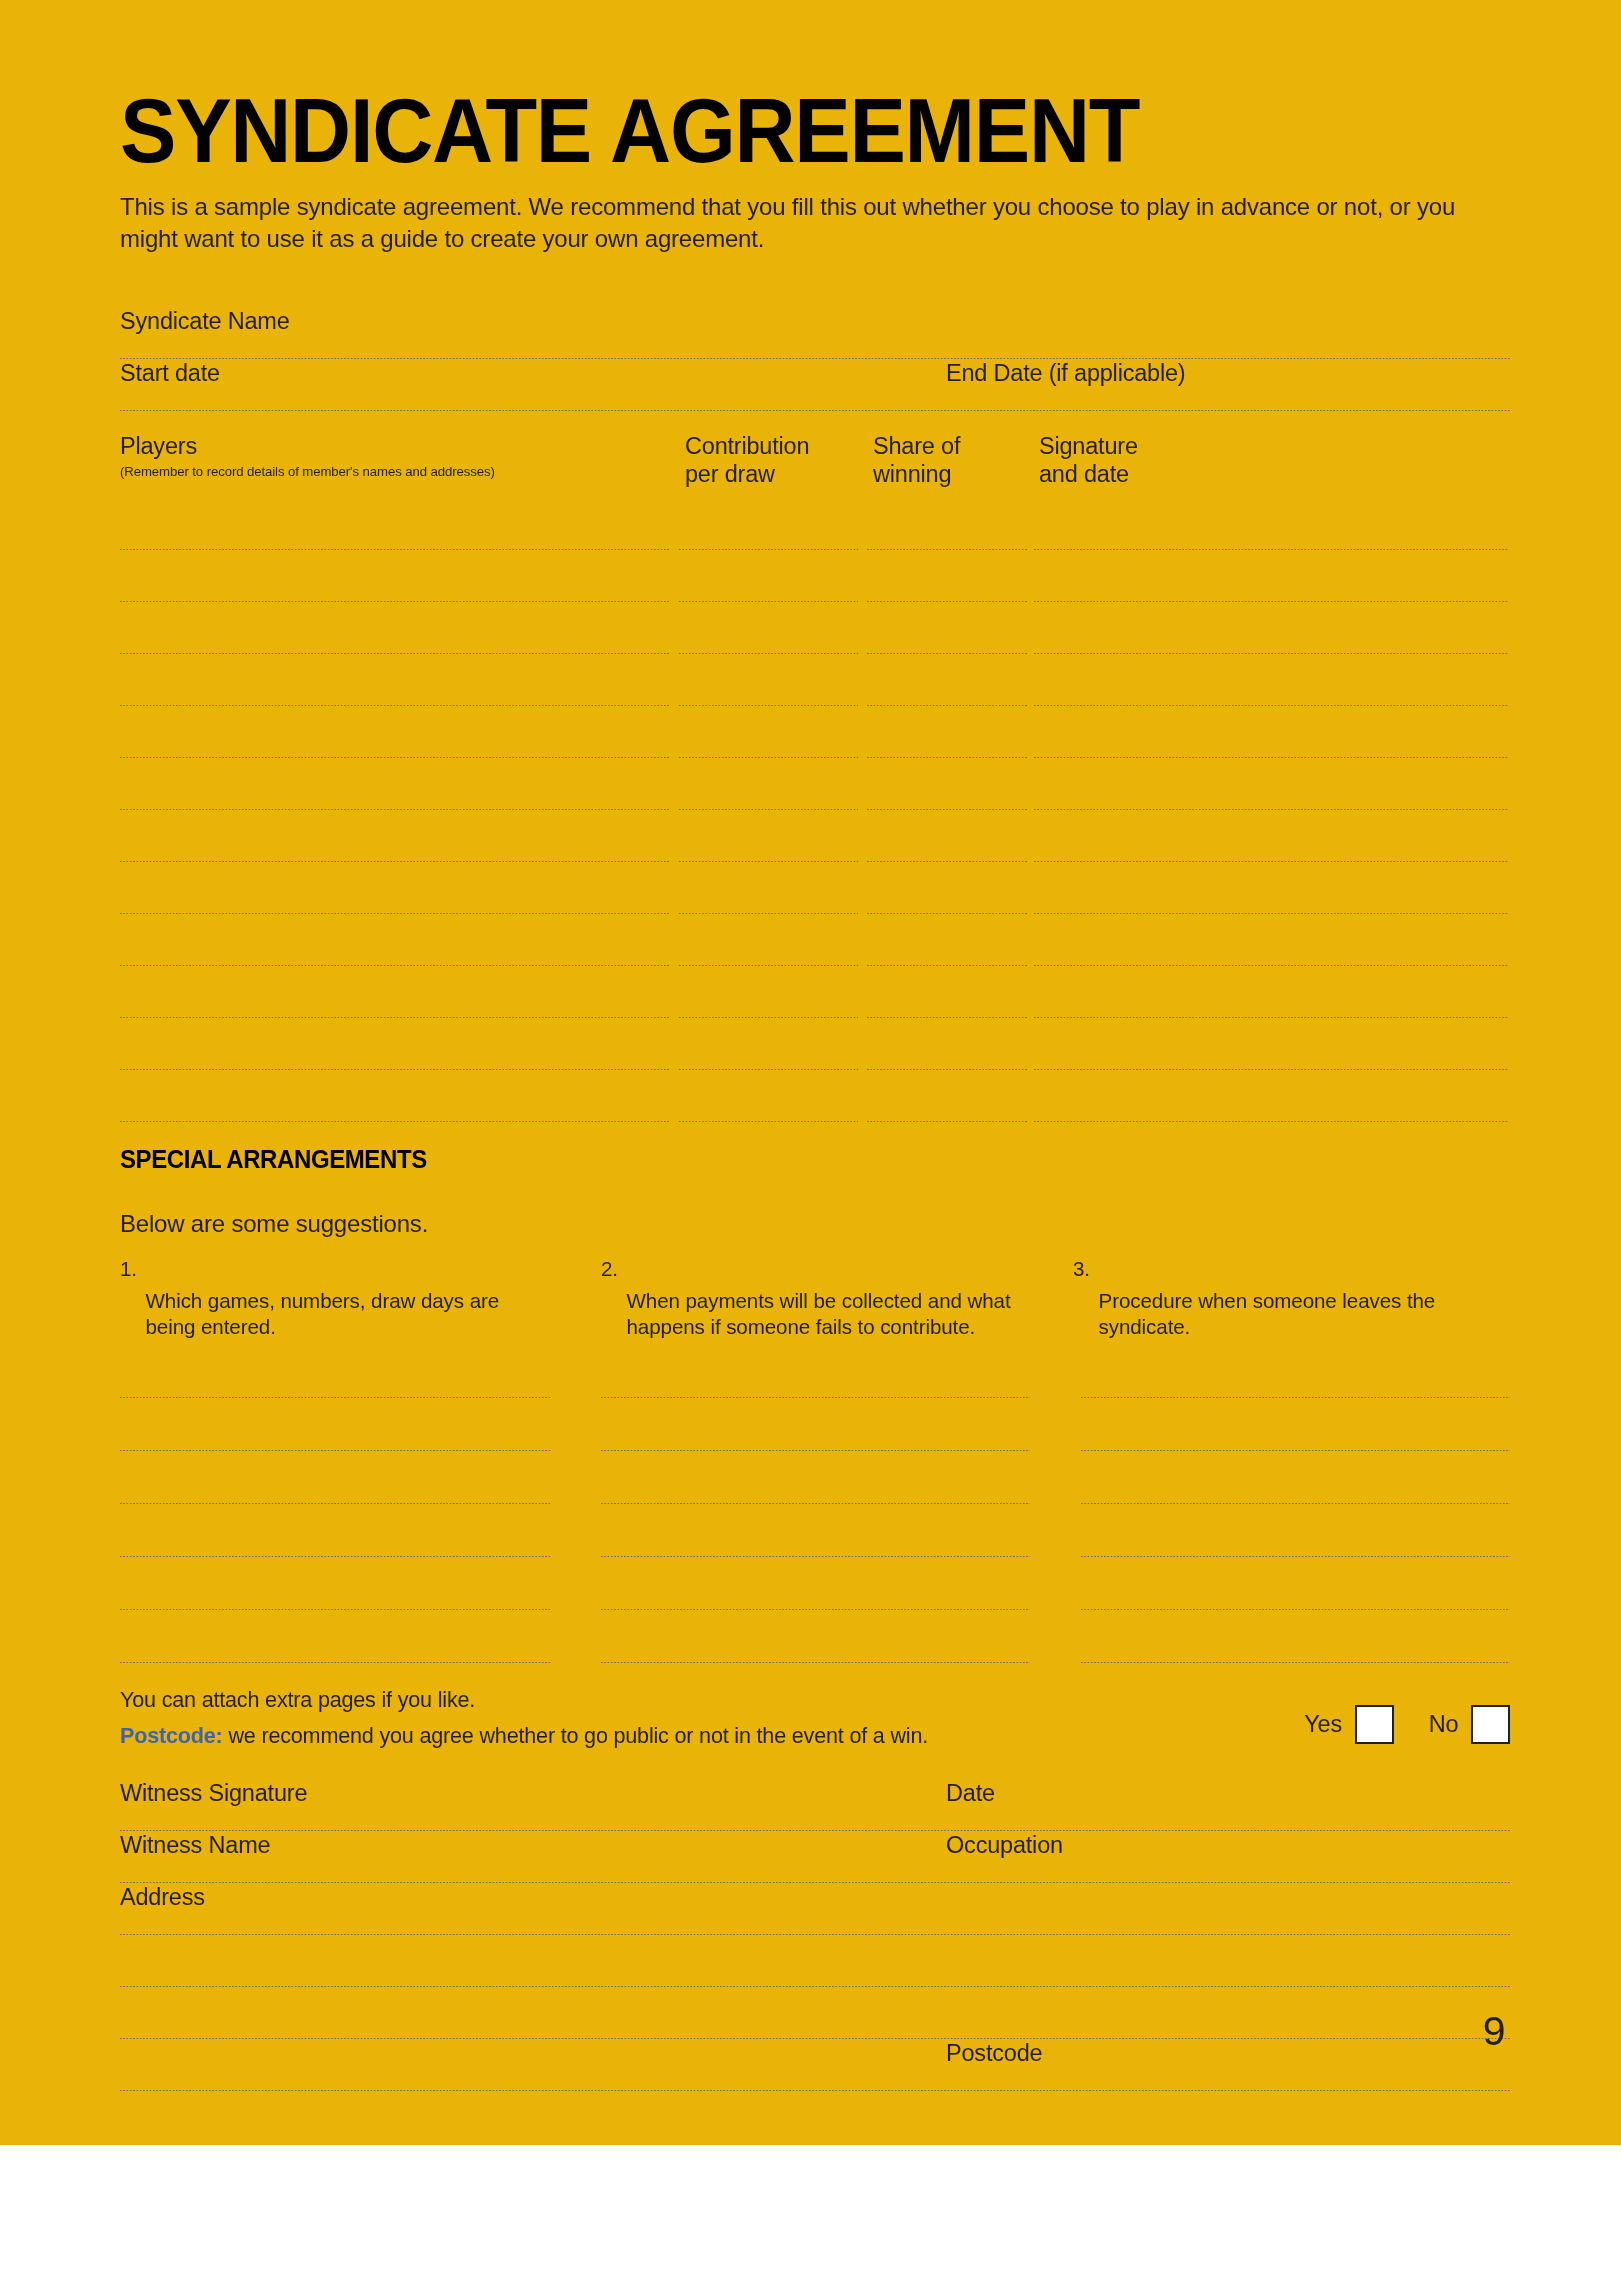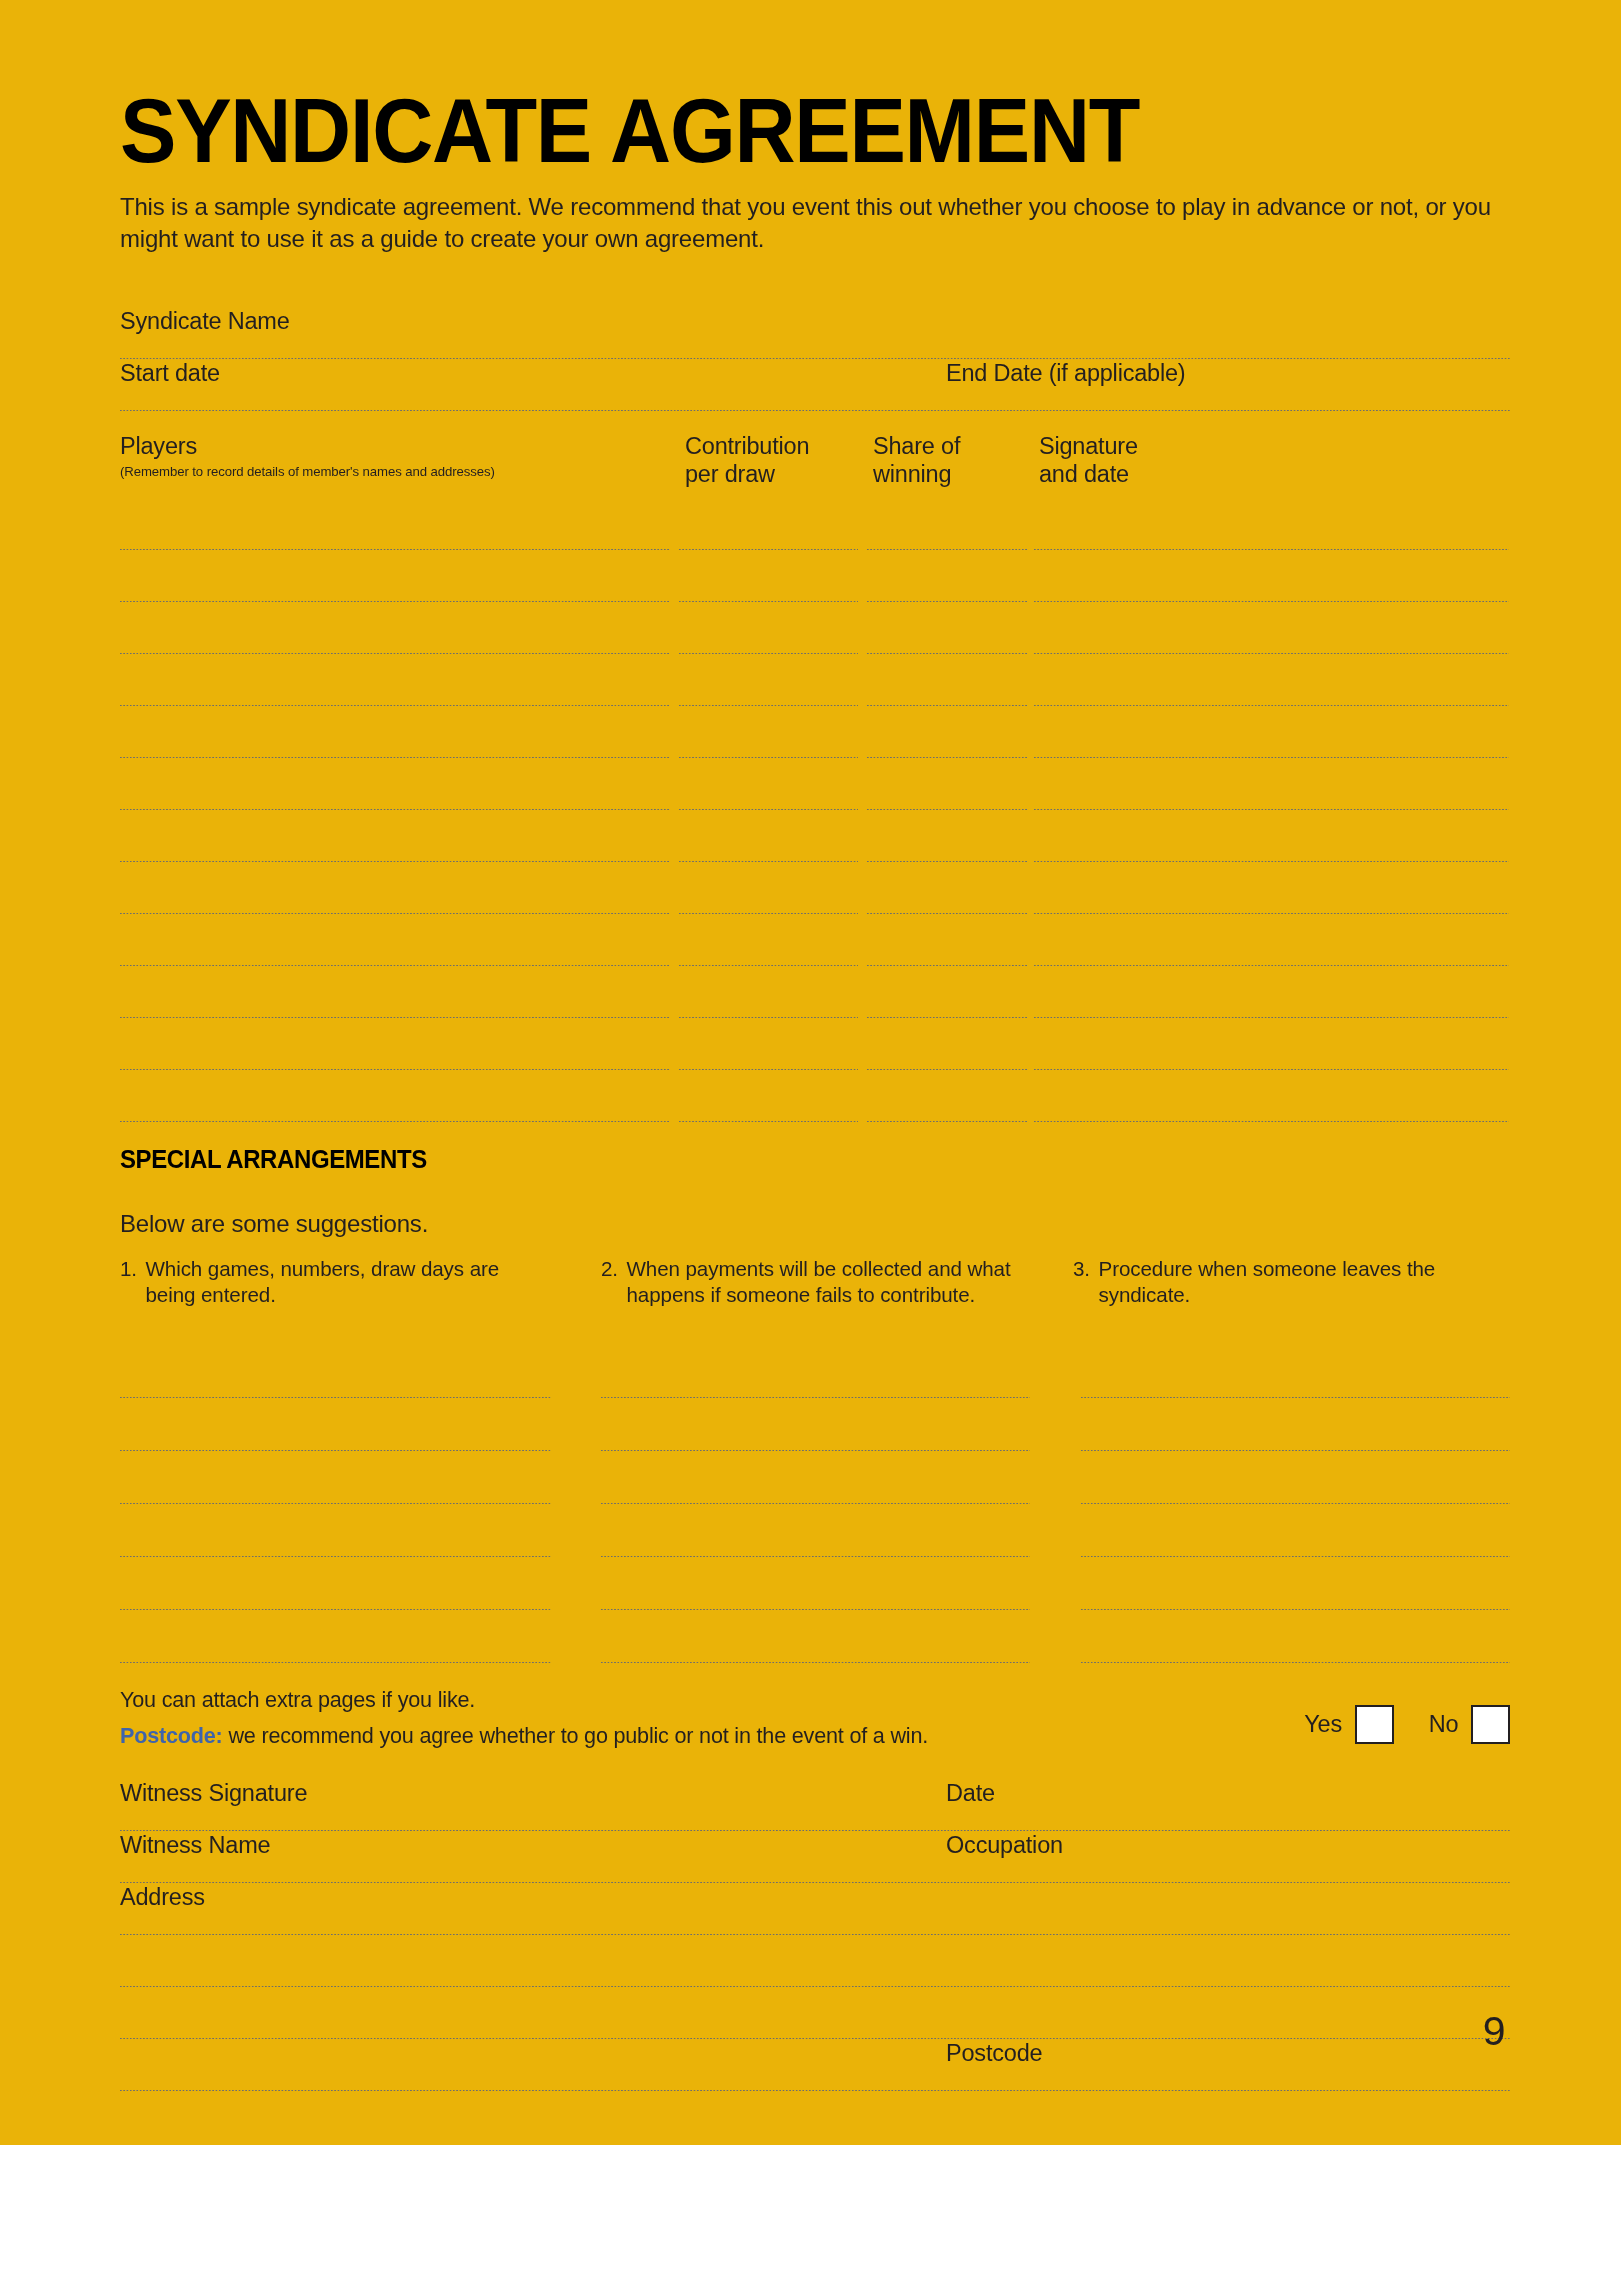--- a/index.html
+++ b/index.html
@@ -165,20 +165,21 @@
     color: #231f20;
   }
   .sugg .num {
     position: absolute;
     left: 0;
     top: 0;
   }
   .sugg .body {
     display: block;
     padding-left: 25.5px;
+    margin-top: 32px;
   }
   .sugg.g0 { left: 0px; }
   .sugg.g1 { left: 481px; }
   .sugg.g2 { left: 953px; }
 
   .sa-lines {
     position: relative;
     margin-top: 5.9px;
   }
   .sa-line-row {
@@ -273,21 +274,21 @@
   }
 </style>
 </head>
 <body>
 
 <div class="page">
   <div class="sheet">
 
     <h1 class="doc-title">SYNDICATE AGREEMENT</h1>
 
-    <p class="doc-intro">This is a sample syndicate agreement. We recommend that you event this out whether you choose to play in advance or not, or you might want to use it as a guide to create your own agreement.</p>
+    <p class="doc-intro">This is a sample syndicate agreement. We recommend that you fill this out whether you choose to play in advance or not, or you might want to use it as a guide to create your own agreement.</p>
 
     <div class="field-block">
 
       <div class="field-row">
         <span class="lbl left">Syndicate Name</span>
         <div class="line rule"></div>
       </div>
 
 
       <div class="field-row">

